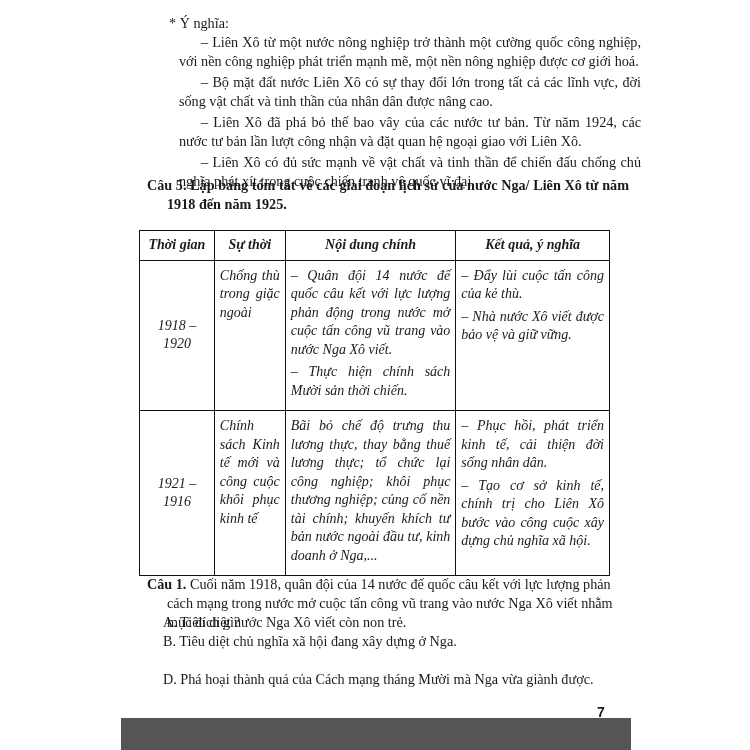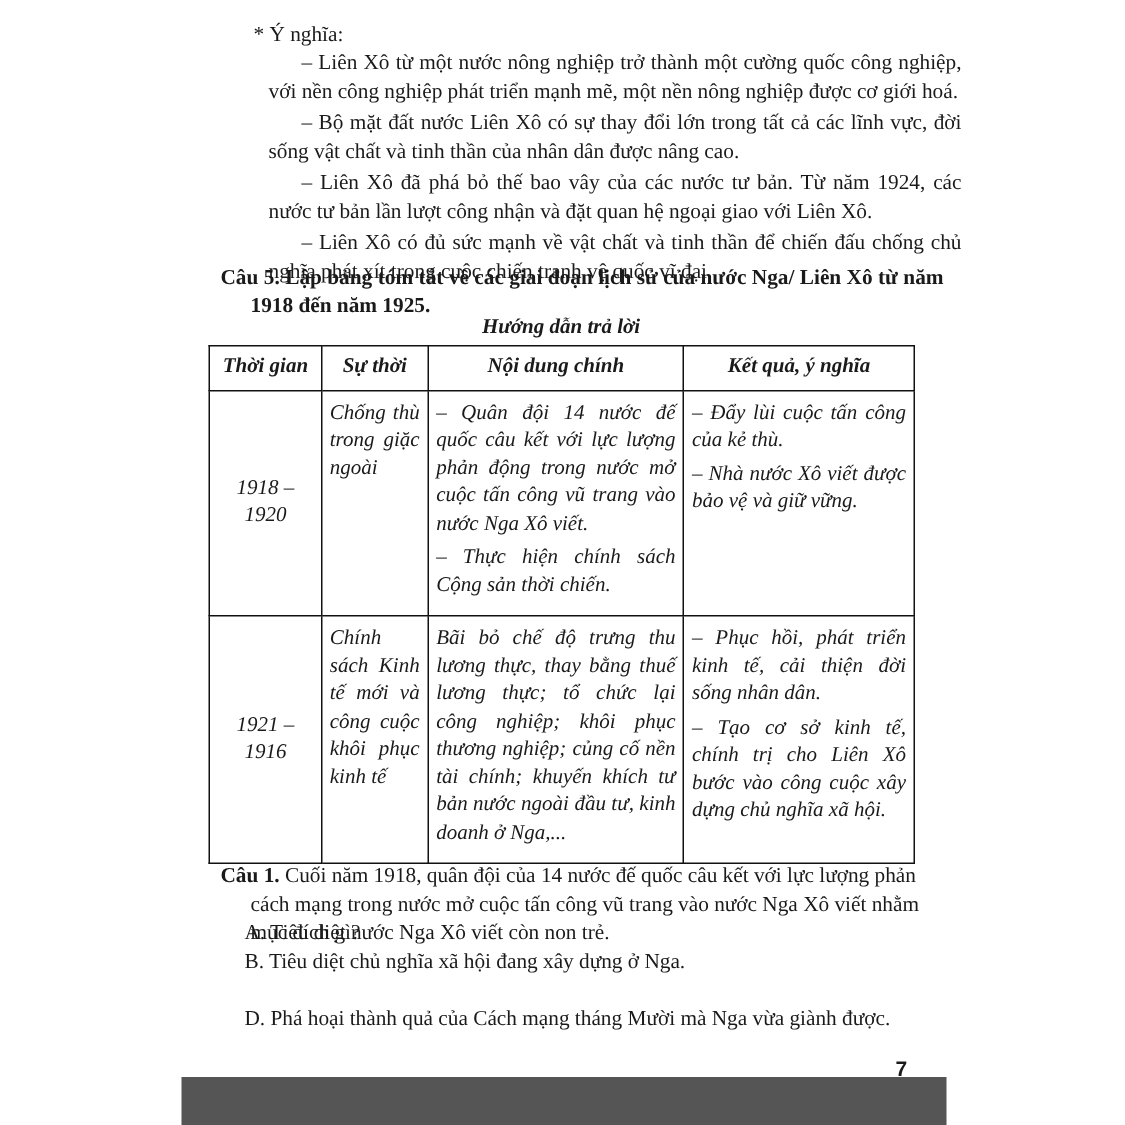--- a/index.html
+++ b/index.html
@@ -35,21 +35,20 @@
   <p class="p indent" style="top:33px;">– Liên Xô từ một nước nông nghiệp trở thành một cường quốc công nghiệp, với nền công nghiệp phát triển mạnh mẽ, một nền nông nghiệp được cơ giới hoá.</p>
   <p class="p indent" style="top:73px;">– Bộ mặt đất nước Liên Xô có sự thay đổi lớn trong tất cả các lĩnh vực, đời sống vật chất và tinh thần của nhân dân được nâng cao.</p>
   <p class="p indent" style="top:113px;">– Liên Xô đã phá bỏ thế bao vây của các nước tư bản. Từ năm 1924, các nước tư bản lần lượt công nhận và đặt quan hệ ngoại giao với Liên Xô.</p>
   <p class="p indent" style="top:153px;">– Liên Xô có đủ sức mạnh về vật chất và tinh thần để chiến đấu chống chủ nghĩa phát xít trong cuộc chiến tranh vệ quốc vĩ đại.</p>
 
   <p class="p hang bold" style="top:176px; left:147px;">
     <span>Câu 5.</span>
     <span>Lập bảng tóm tắt về các giai đoạn lịch sử của nước Nga/ Liên Xô từ năm 1918 đến năm 1925.</span>
   </p>
 
-  <div class="caption">Hướng dẫn trả lời</div>
 
   <table class="summary">
     <colgroup>
       <col style="width:75px">
         <col style="width:71px">
         <col style="width:171px">
         <col style="width:154px">
     </colgroup>
     <thead>
       <tr>
@@ -60,21 +59,21 @@
       </tr>
     </thead>
     <tbody>
       <tr style="height:135px;">
         <td class="time">1918 – 1920</td>
         <td>
             <div class="j">Chống thù trong giặc ngoài</div>
           </td>
         <td>
           <div class="j">– Quân đội 14 nước đế quốc câu kết với lực lượng phản động trong nước mở cuộc tấn công vũ trang vào nước Nga Xô viết.</div>
-          <div class="j">– Thực hiện chính sách Cộng sản thời chiến.</div>
+          <div class="j">– Thực hiện chính sách Mười sản thời chiến.</div>
         </td>
         <td>
           <div class="j">– Đẩy lùi cuộc tấn công của kẻ thù.</div>
           <div class="j">– Nhà nước Xô viết được bảo vệ và giữ vững.</div>
         </td>
       </tr>
       <tr style="height:144px;">
         <td class="time">1921 – 1916</td>
         <td>
             <div class="j">Chính sách Kinh tế mới và công cuộc khôi phục kinh tế</div>

